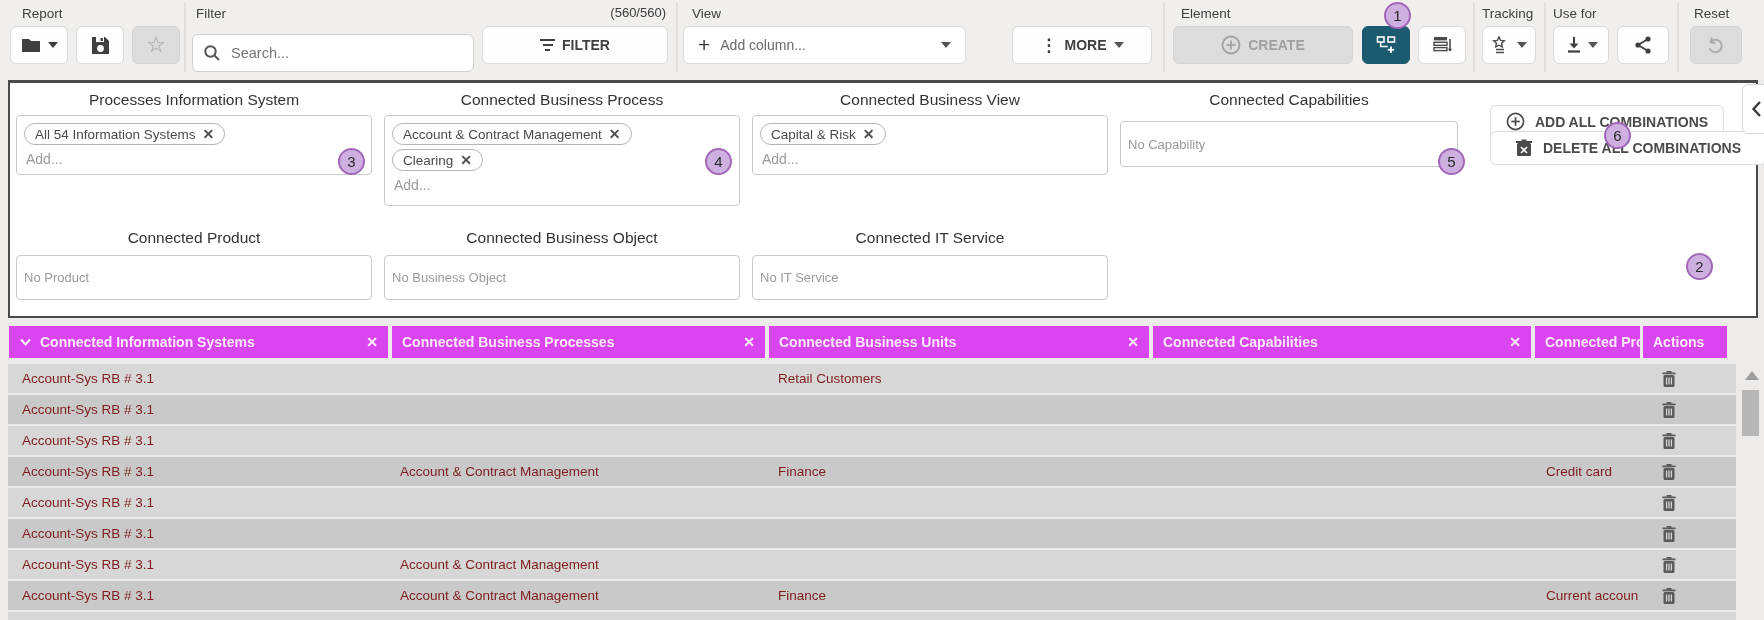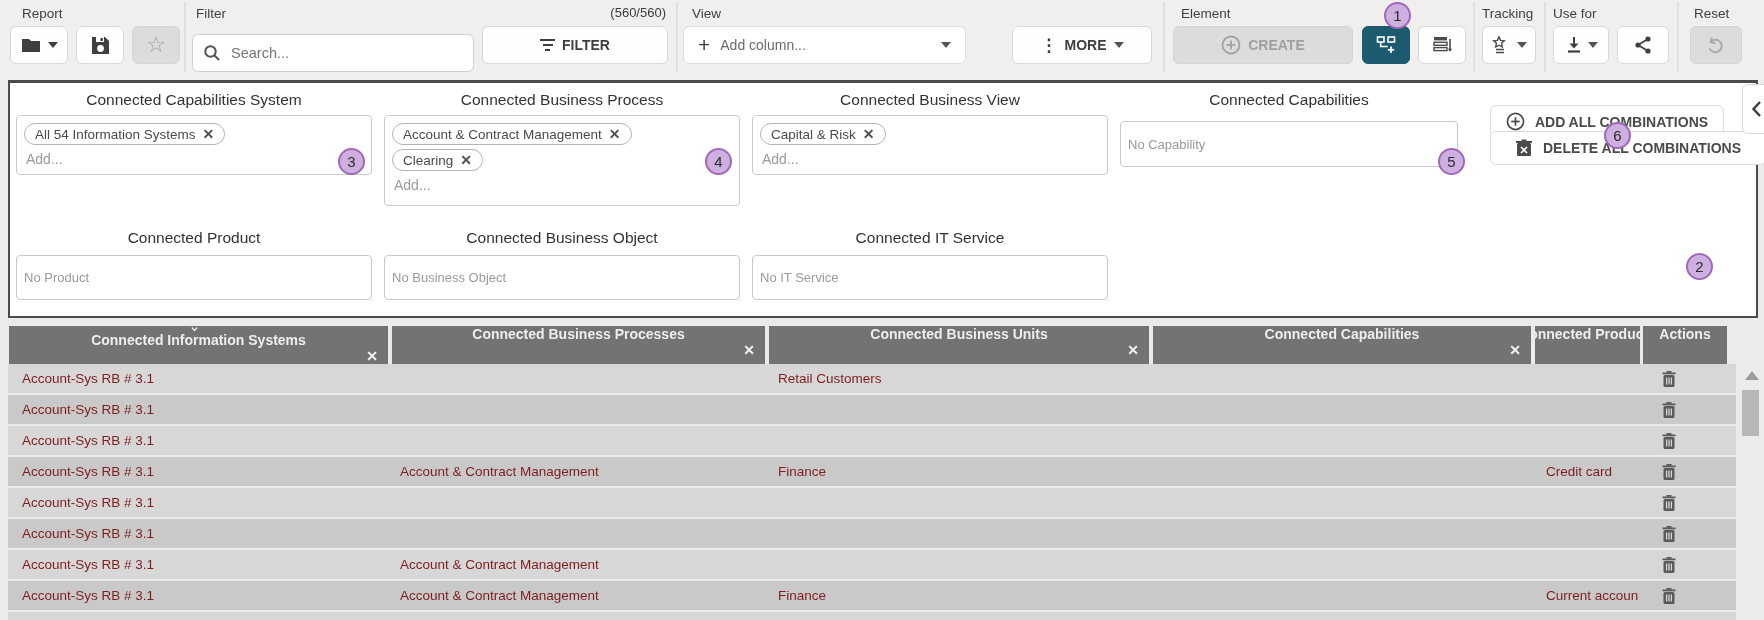--- a/index.html
+++ b/index.html
@@ -37,23 +37,23 @@
   .addline{font-size:14px;color:#9a9a9a;padding:4px 2px 0 2px;}
   .phtext{font-size:13px;color:#9a9a9a;}
   .combo-btn{position:absolute;background:#fff;border:1px solid #dcdcdc;border-radius:6px;
         display:flex;align-items:center;gap:10px;font-size:14px;font-weight:700;color:#4a4a4a;
         padding:0 14px;box-sizing:border-box;cursor:pointer;}
   
   .badge{position:absolute;width:27px;height:27px;border-radius:50%;background:#cdafe0;
          border:2px solid #a267b8;color:#2b2b2b;font-size:15px;display:flex;align-items:center;
          justify-content:center;z-index:6;box-sizing:border-box;}
   
-  .hcell{position:absolute;top:326px;height:38px;background:#737373;display:flex;align-items:center;
+  .hcell{position:absolute;top:326px;height:32px;background:#d946ef;display:flex;align-items:center;
          color:rgba(255,255,255,.88);font-weight:700;font-size:14px;padding:0 10px;
-         box-sizing:border-box;white-space:nowrap;overflow:hidden;flex-direction:column;}
+         box-sizing:border-box;white-space:nowrap;overflow:hidden;}
   .hcell .hx{margin-left:auto;font-weight:700;color:rgba(255,255,255,.92);cursor:pointer;padding-left:8px;}
   #rows{position:absolute;left:8px;top:364px;width:1728px;}
   .trow{position:relative;height:29px;margin-bottom:2px;}
   .trow.even{background:#d7d7d7;}
   .trow.odd{background:#c9c9c9;}
   .cell{position:absolute;top:0;height:29px;display:flex;align-items:center;font-size:13.5px;
         color:#7f1d1d;white-space:nowrap;overflow:hidden;box-sizing:border-box;}
   .c1{left:2px;width:378px;padding-left:12px;}
   .c2{left:384px;width:373px;padding-left:8px;}
   .c3{left:761px;width:380px;padding-left:9px;}
@@ -193,21 +193,21 @@
   <div class="tbtn disabled" style="left:1690px;width:52px">
     <svg class="icon-svg" width="20" height="20" viewBox="0 0 20 20">
         <path d="M5 6.5a6.3 6.3 0 1 1-1.4 6.8" fill="none" stroke="#ababab" stroke-width="2"></path>
         <path d="M5.8 2.5 4.7 7.2 9.4 8.3" fill="none" stroke="#ababab" stroke-width="2"></path>
       </svg>
   </div>
 </div>
 
 <div id="panel" class="abs">
 
-  <div class="ftitle" style="left:6px;top:8px;width:356px">Connected Capabilities System</div>
+  <div class="ftitle" style="left:6px;top:8px;width:356px">Processes Information System</div>
   <div class="ftitle" style="left:374px;top:8px;width:356px">Connected Business Process</div>
   <div class="ftitle" style="left:742px;top:8px;width:356px">Connected Business View</div>
   <div class="ftitle" style="left:1110px;top:8px;width:338px">Connected Capabilities</div>
 
   <div class="fbox" style="left:6px;top:32px;width:356px;height:60px">
     <span class="chip">
       <span>All 54 Information Systems</span>
       <span class="x">✕</span>
     </span>
     <div class="addline">Add...</div>

